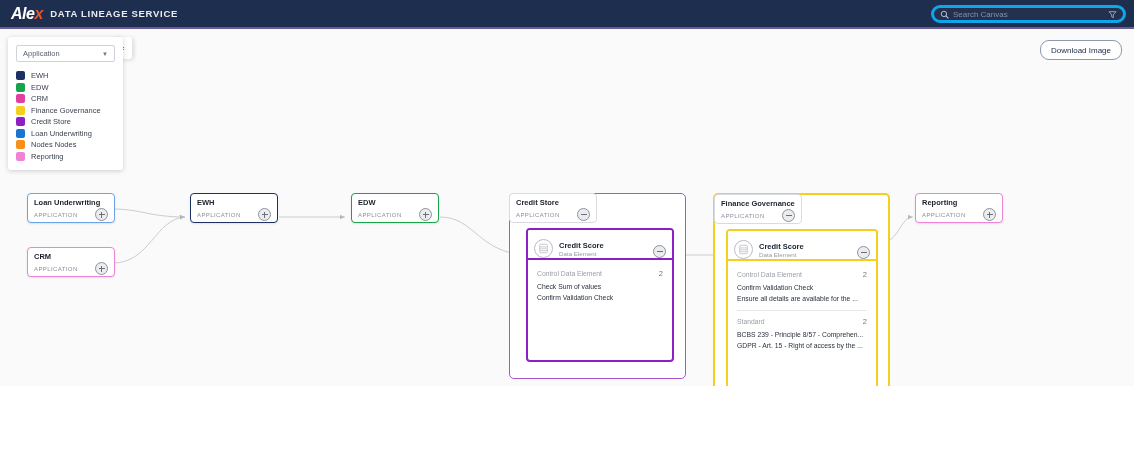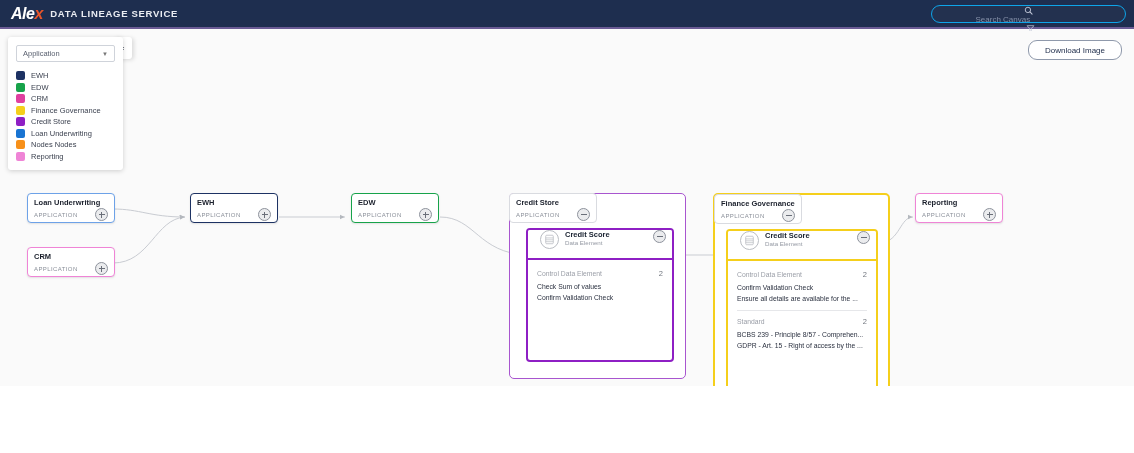--- a/index.html
+++ b/index.html
@@ -60,27 +60,26 @@
   }
   .header-spacer { flex: 1; }
 
   .search-box {
     position: absolute;
     right: 8px;
     top: 5px;
     width: 195px;
     height: 18px;
     background: #23314f;
-    border: 1px solid #0ea5e9;
+    border: 3px solid #0ea5e9;
     border-radius: 9px;
     display: flex;
     align-items: center;
     box-sizing: border-box;
     padding: 0 6px;
-    flex-direction: column;
   }
   .search-icon { flex: 0 0 auto; display:flex; align-items:center; }
   .search-input {
     flex: 1;
     background: transparent;
     border: none;
     outline: none;
     color: #c8cede;
     font-size: 8px;
     font-family: "Liberation Sans", sans-serif;
@@ -164,21 +163,21 @@
     z-index: 19;
     font-size: 8px;
     color: #2d3343;
   }
 
   
   .download-btn {
     position: absolute;
     top: 9px; right: 12px;
     height: 18px;
-    padding: 0 16px;
+    padding: 0 10px;
     background: #ffffff;
     border: 1px solid #8f99ab;
     border-radius: 9px;
     font-size: 8px;
     color: #22304d;
     display: flex;
     align-items: center;
     cursor: pointer;
     z-index: 18;
     font-family: "Liberation Sans", sans-serif;
@@ -281,22 +280,22 @@
   .inner-card {
     position: absolute;
     box-sizing: border-box;
     background: #ffffff;
     border-radius: 4px;
     overflow: hidden;
   }
   .inner-head {
     height: 30px;
     display: flex;
-    align-items: flex-start;
-    padding: 0 6px 0 12px;
+    align-items: flex-end;
+    padding: 0 6px 0 6px;
     box-sizing: border-box;
     background: #fff;
     border-bottom-width: 2px;
     border-bottom-style: solid;
   }
   .de-icon {
     width: 17px; height: 17px;
     border-radius: 50%;
     border: 1.2px solid #b9bcc2;
     flex: 0 0 auto;

